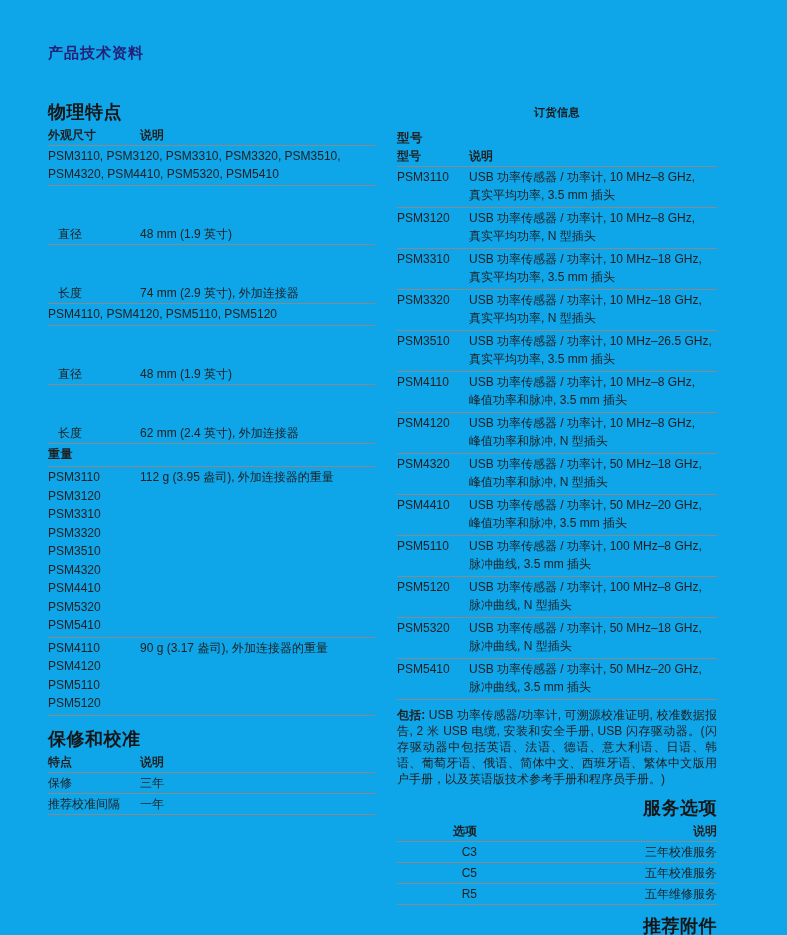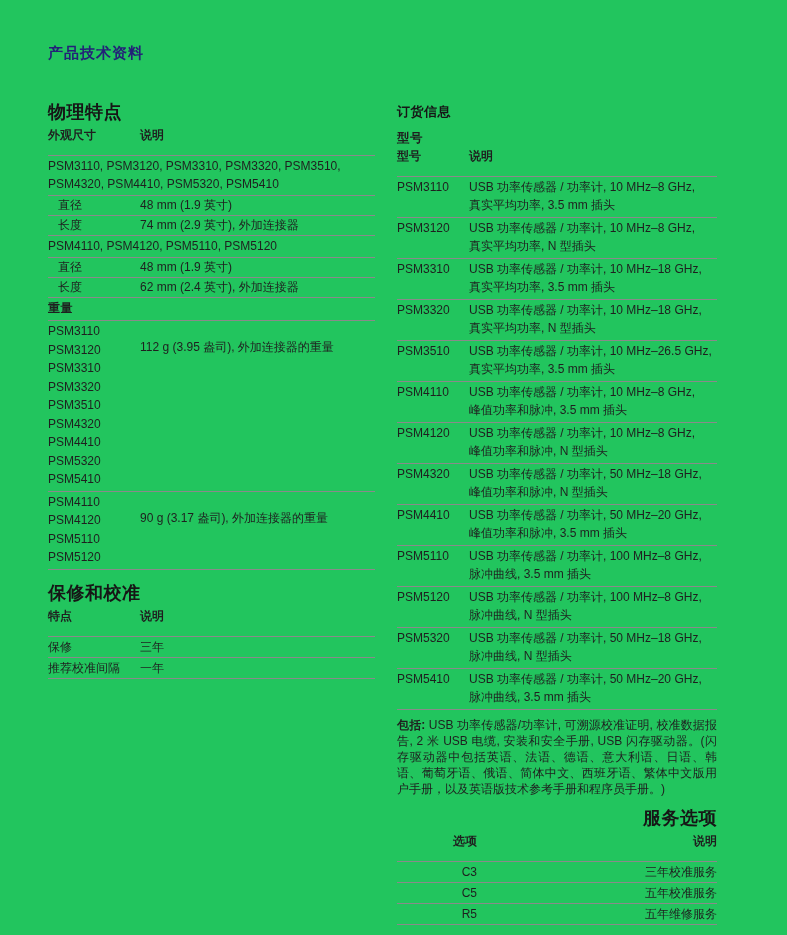--- a/index.html
+++ b/index.html
@@ -2,52 +2,52 @@
 <html><head>
 <meta charset="utf-8">
 <style>
   * { margin:0; padding:0; box-sizing:border-box; }
   html,body { background:#ffffff; }
   body {
     width:787px; height:935px; position:relative; overflow:hidden;
     font-family:"Liberation Sans","DejaVu Sans",sans-serif;
     font-size:12px; color:#1f1f1f;
   }
-  .page { position:absolute; inset:0; background:#22c55e; }
+  .page { position:absolute; inset:0; background:#0ea5e9; }
   .doc-title {
     position:absolute; left:48px; top:44px;
     font-size:15px; font-weight:bold; color:#232178; letter-spacing:1px;
   }
   .columns {
     position:absolute; left:48px; top:103px;
     display:flex; gap:22px; align-items:flex-start;
   }
   .col-left { width:327px; }
   .col-right { width:320px; }
 
   h2.section { font-size:18px; font-weight:bold; color:#161616; line-height:18px; margin:0 0 7px 0; letter-spacing:0.5px; }
-  h2.section.lg { font-size:13px; margin-bottom:9px; }
+  h2.section.lg { font-size:11px; margin-bottom:9px;text-align:center; }
   .subhead { font-size:12.5px; font-weight:bold; line-height:17px; margin-bottom:2px; letter-spacing:0.5px; }
 
-  .thead { display:flex; font-weight:bold; border-bottom:1px solid #8a8a8a; padding-bottom:12px; line-height:15px; }
+  .thead { display:flex; font-weight:bold; border-bottom:1px solid #8a8a8a; padding-bottom:2px; line-height:15px; }
   .c1-92 { width:92px; flex:none; }
   .c1-80 { width:80px; flex:none; }
   .c1-72 { width:72px; flex:none; }
   .cfill { flex:1; }
 
   .trow { border-bottom:1px solid #8a8a8a; }
   .trow.group { line-height:18px; padding:1px 0 2px 0; }
-  .trow.pair { display:flex; line-height:18px; padding:0 0 1px 0; }
+  .trow.pair { display:flex; line-height:18px; padding:0 0 1px 0;margin-top:39px; }
   .pair .pc1 { width:92px; flex:none; padding-left:10px; }
   .pair .pc2 { flex:1; }
 
   .weight-head { font-weight:bold; line-height:18px; border-bottom:1px solid #8a8a8a; padding:1px 0 3px 0; letter-spacing:0.5px; }
   .wrow { display:flex; border-bottom:1px solid #8a8a8a; padding:1px 0 2px 0; }
   .wrow .wc1 { width:92px; flex:none; }
-  .wrow .wc2 { flex:1; line-height:18.5px;margin-top:16px; }
+  .wrow .wc2 { flex:1; line-height:18.5px; }
   .model-line { line-height:18.5px; }
 
   .orow { display:flex; border-bottom:1px solid #8a8a8a; padding:2px 0 3px 0; }
   .orow .oc1 { width:72px; flex:none; line-height:17.5px; }
   .orow .oc2 { flex:1; line-height:17.5px; }
 
   .kvrow { display:flex; border-bottom:1px solid #8a8a8a; line-height:16px; padding:2px 0 2px 0; }
   .labels-92 .kc1 { width:92px; flex:none; }
   .labels-80 .kc1 { width:80px; flex:none; }
   .kc2 { flex:1; }

